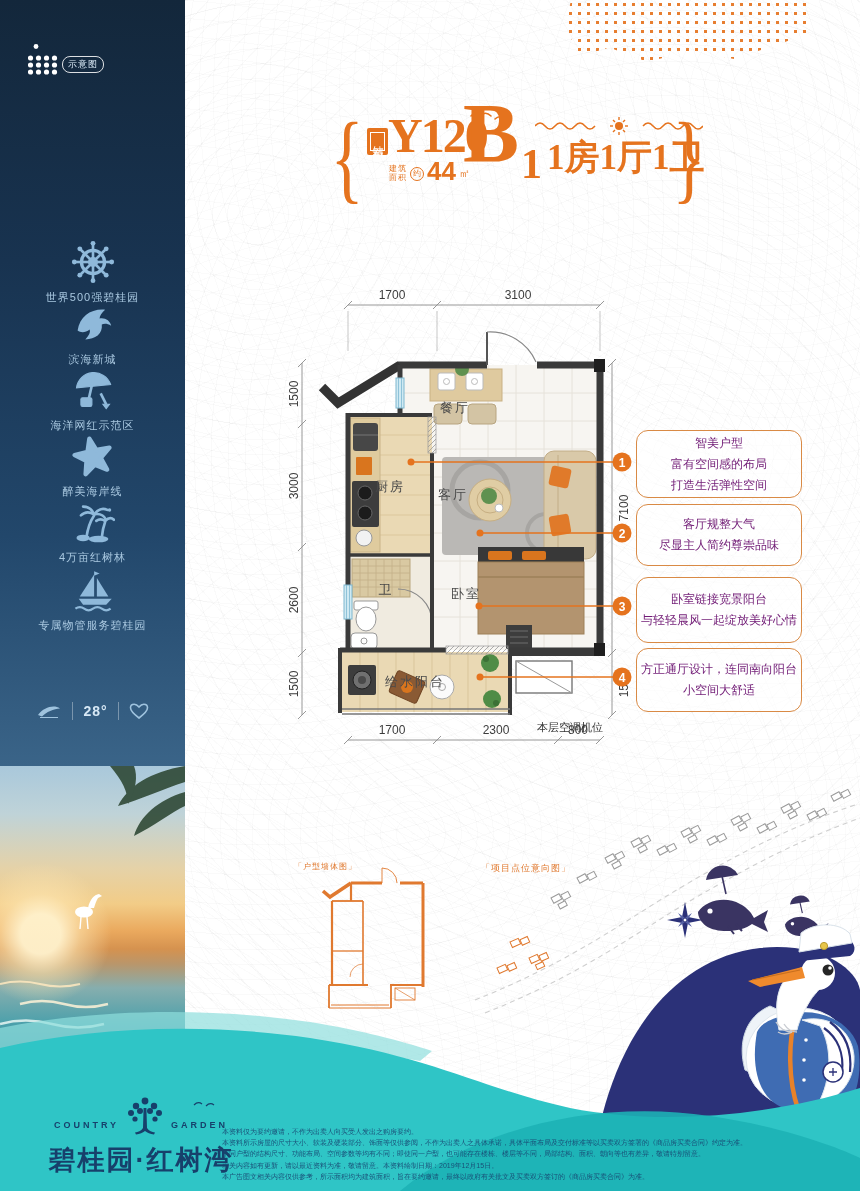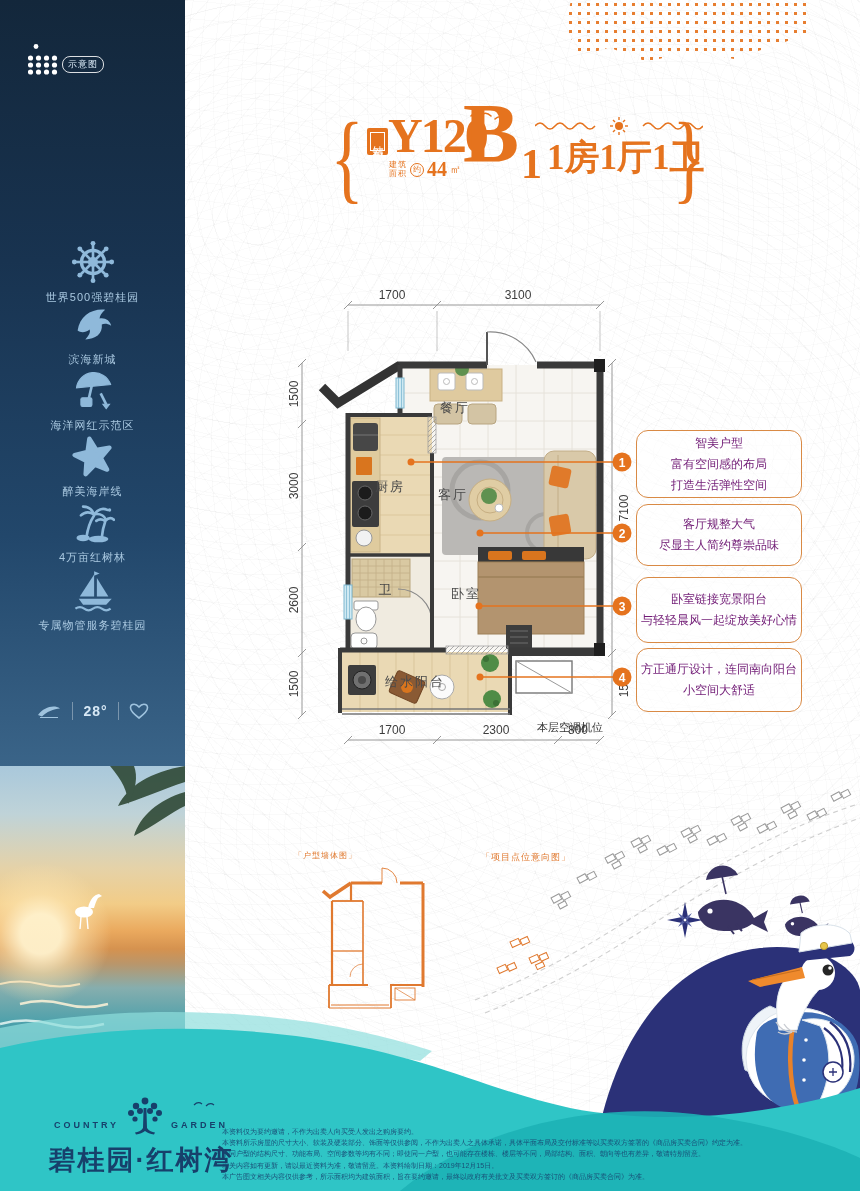--- a/index.html
+++ b/index.html
@@ -42,33 +42,33 @@
          transform:scale(.75,1.08);transform-origin:center;line-height:92px;color:#e5731e;}
   .brace.l{left:0;} .brace.r{left:342px;}
   .estate-tag{position:absolute;left:42px;top:22px;width:17px;padding:4px 2px;background:#e5731e;border-radius:2px;
       display:flex;justify-content:center;}
   .estate-tag .inner{border:1px solid #fff;color:#fff;font-size:11px;letter-spacing:3px;
       writing-mode:vertical-rl;text-orientation:upright;padding:4px 1px;line-height:1;}
   .model{position:absolute;left:63px;top:2px;font-family:"Liberation Serif",serif;font-size:48px;font-weight:bold;letter-spacing:-2px;}
   .arearow{position:absolute;left:64px;top:54px;display:flex;align-items:flex-end;gap:3px;}
   .arealbl{display:flex;flex-direction:column;font-size:8px;line-height:1.15;letter-spacing:1px;}
   .approx{width:12px;height:12px;border:1px solid #e5731e;border-radius:50%;font-size:8px;line-height:12px;text-align:center;margin-bottom:1px;}
-  .areaval{font-family:Liberation Serif, serif;font-size:20px;font-weight:bold;line-height:.85;}
+  .areaval{font-family:Liberation Sans, sans-serif;font-size:26px;font-weight:bold;line-height:.85;}
   .areaunit{font-size:11px;margin-bottom:1px;}
   .blockletter{position:absolute;left:138px;top:-14px;font-family:"Liberation Serif",serif;font-size:84px;font-weight:bold;line-height:1;}
   .blocknum{position:absolute;left:196px;top:34px;font-family:"Liberation Serif",serif;font-size:42px;font-weight:bold;}
   .layouttxt{position:absolute;left:222px;top:28px;font-family:"Liberation Serif",serif;font-size:35px;font-weight:bold;letter-spacing:0;}
   .birds{position:absolute;left:140px;top:2px;}
   .wavemotif{position:absolute;left:210px;top:10px;}
   
   .callout{position:absolute;left:636px;width:164px;border:1.5px solid #d98a45;border-radius:12px;
     display:flex;flex-direction:column;align-items:center;justify-content:center;
     color:#701a75;font-size:12px;line-height:1.75;text-align:center;background:rgba(255,255,255,.55);}
   
-  .minilabel{position:absolute;color:#e0792f;font-size:9px;letter-spacing:1px;}
+  .minilabel{position:absolute;color:#e0792f;font-size:9px;letter-spacing:1px;margin-top:11px;}
   
   .brandlogo{position:absolute;left:46px;top:1094px;width:190px;z-index:7;text-align:center;color:#17406b;}
   .brandrow{display:flex;align-items:flex-end;justify-content:center;gap:6px;}
   .branden{font-size:9px;font-weight:bold;letter-spacing:3px;padding-bottom:10px;}
   .brandcn{font-size:27px;font-weight:bold;letter-spacing:2px;margin-top:2px;}
   .disclaimer{position:absolute;left:222px;top:1126px;width:592px;z-index:7;color:#184571;
     font-size:7px;line-height:1.6;opacity:.9;}
   .disclaimer div{white-space:normal;}
   svg text{font-family:"Liberation Sans",sans-serif;}
 </style>

